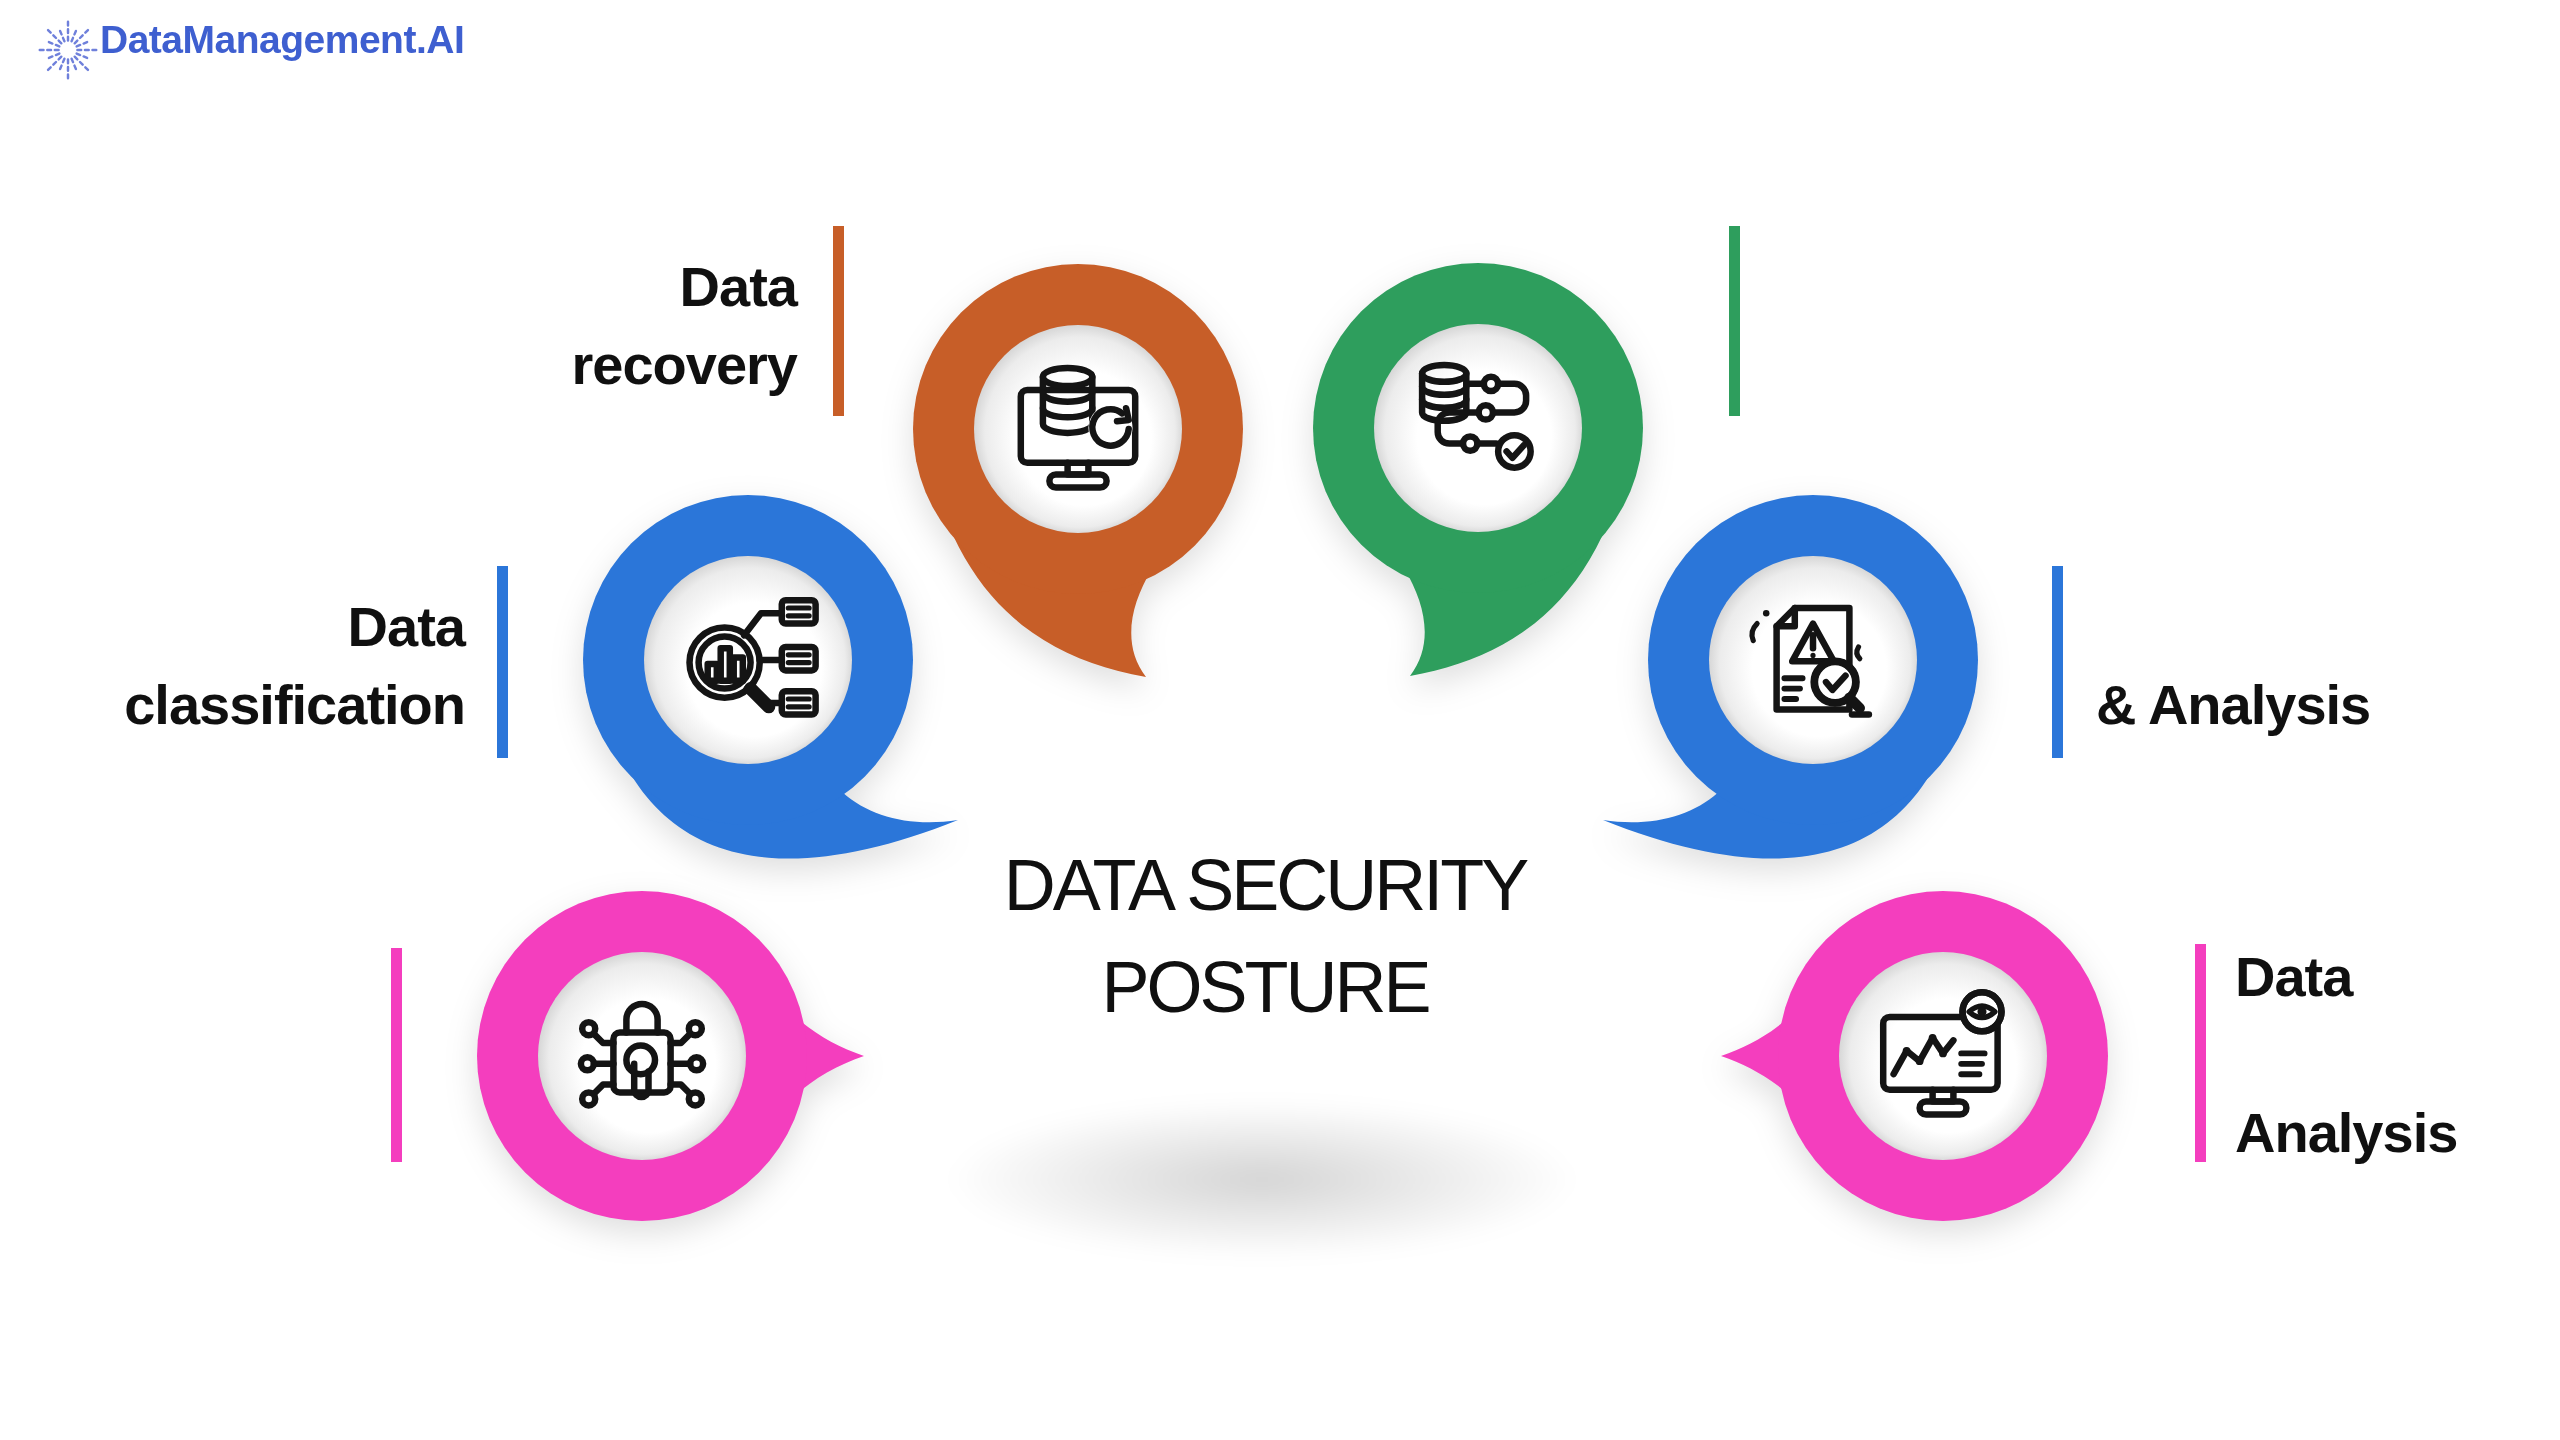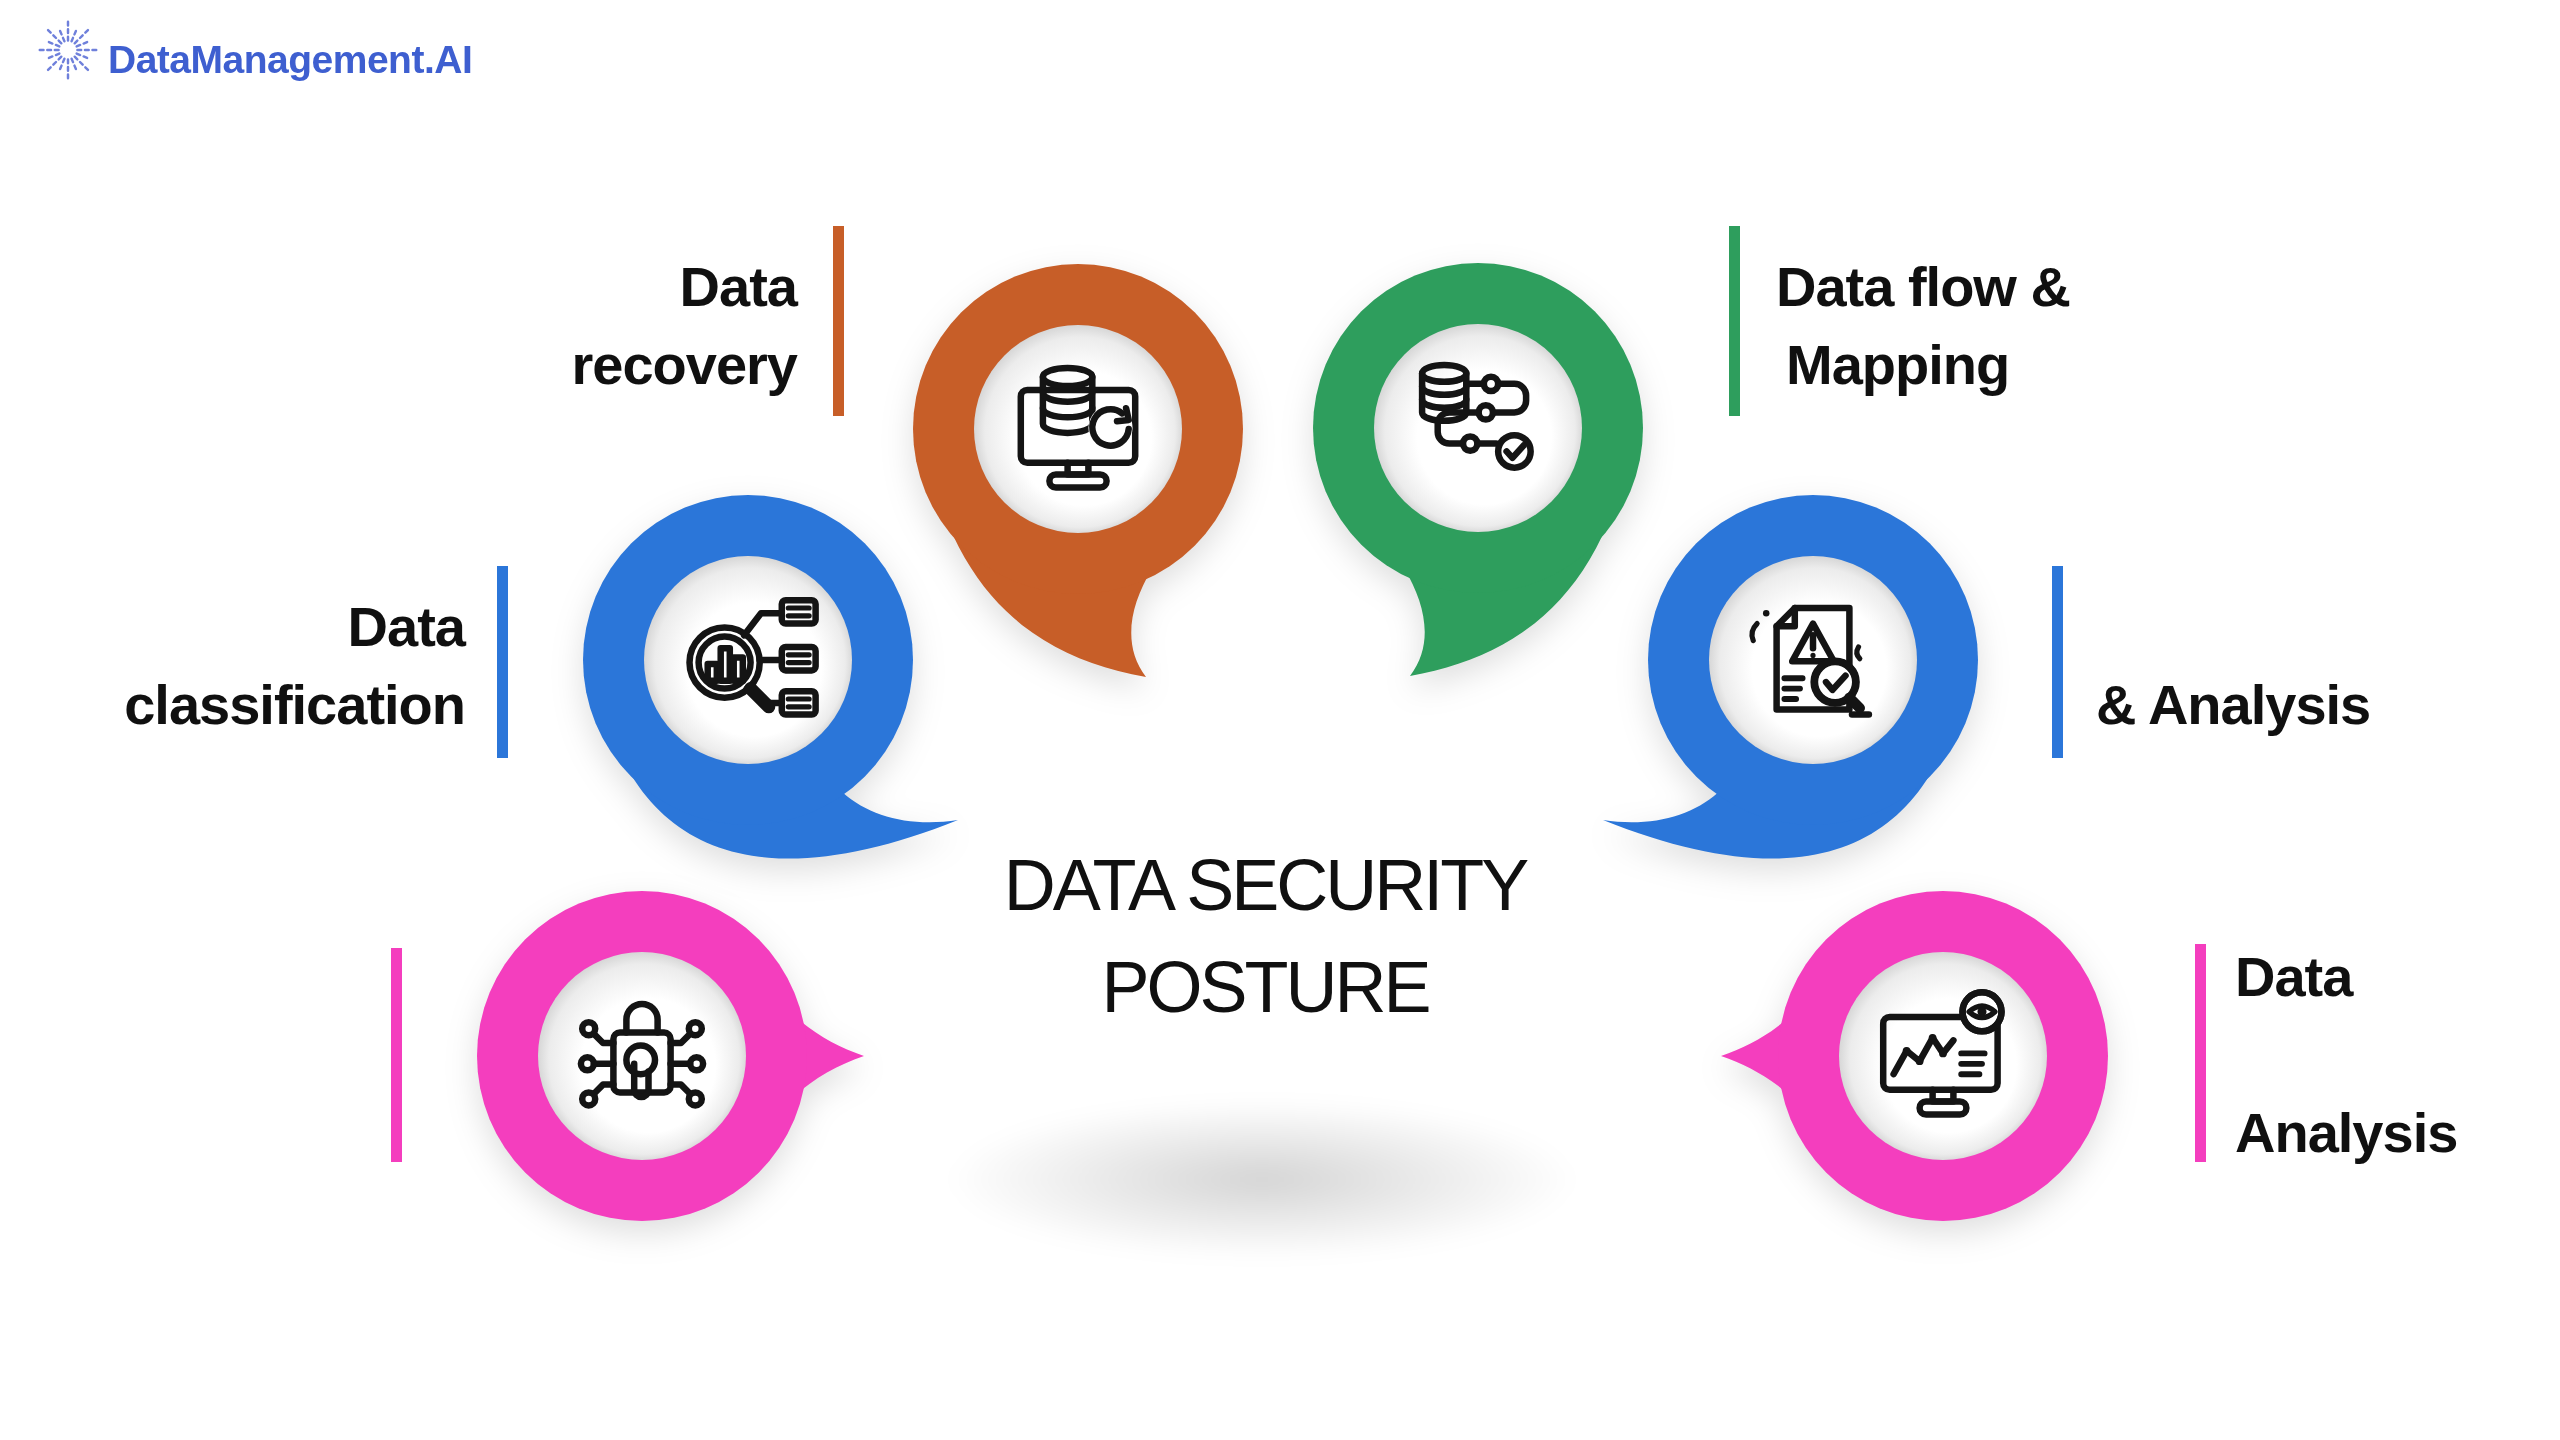--- a/index.html
+++ b/index.html
@@ -1,21 +1,21 @@
 <!DOCTYPE html>
 <html><head>
 <meta charset="utf-8">
 <style>
   html,body{margin:0;padding:0;background:#ffffff;}
   #canvas{
     position:relative;width:2560px;height:1440px;overflow:hidden;background:#ffffff;
     font-family:"Liberation Sans","DejaVu Sans",sans-serif;
   }
   
-  .logo{position:absolute;left:36px;top:18px;display:flex;align-items:flex-end;gap:8px;}
+  .logo{position:absolute;left:36px;top:18px;display:flex;align-items:flex-start;}
   .logo svg{display:block;}
   .logo-text{font-size:39px;font-weight:bold;letter-spacing:-0.5px;}
   
   .side-label{
     position:absolute;font-weight:bold;font-size:56px;line-height:78px;
     letter-spacing:-1px;white-space:nowrap;
   }
   .align-right{text-align:right;}
   .align-left{text-align:left;}
   
@@ -63,24 +63,20 @@
           <line x1="43.2" y1="30.2" x2="56.2" y2="24.8"></line>
       </g>
     </svg>
     <div class="logo-text" style="color: rgb(62, 95, 208);">DataManagement.AI</div>
   </div>
 
   <div class="side-label align-right" style="right: 1763px; top: 248px; color: rgb(16, 16, 16);">
     <span>Data</span><br>
     <span>recovery</span>
   </div>
-  <div class="side-label align-left" style="left: 1776px; top: 248px; color: rgb(16, 16, 16);">
-    <span>Data flow &amp;</span><br>
-    <span style="padding-left:10px;">Mapping</span>
-  </div>
   <div class="side-label align-right" style="right: 2095px; top: 588px; color: rgb(16, 16, 16);">
     <span>Data</span><br>
     <span>classification</span>
   </div>
   <div class="side-label align-left" style="left: 2096px; top: 588px; color: rgb(16, 16, 16);">
     <br>
     <span>&amp; Analysis</span>
   </div>
   <div class="side-label align-left" style="left: 2235px; top: 938px; color: rgb(16, 16, 16);">
     <span>Data</span><br>

